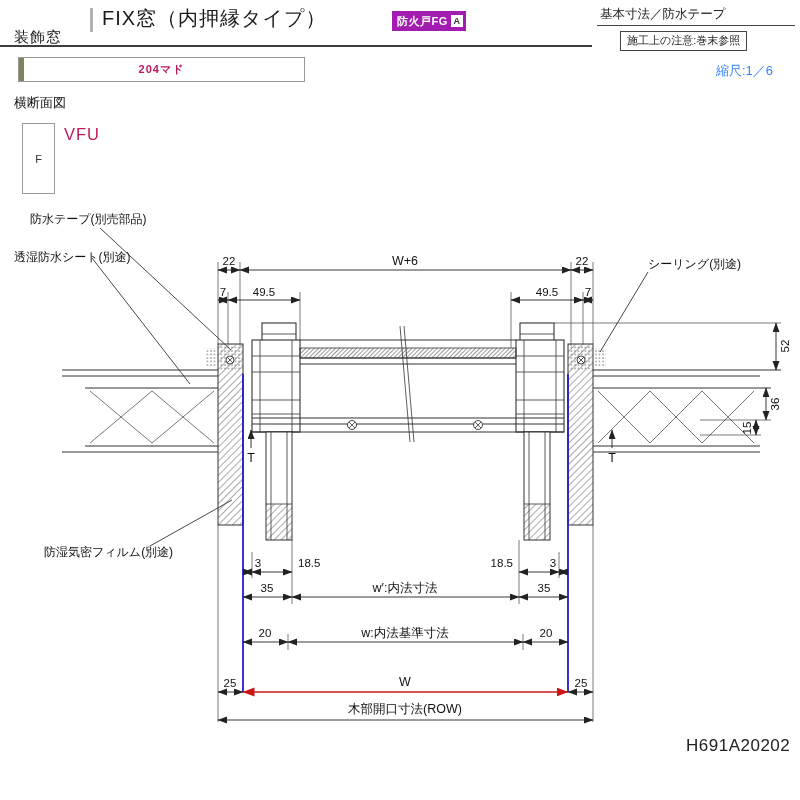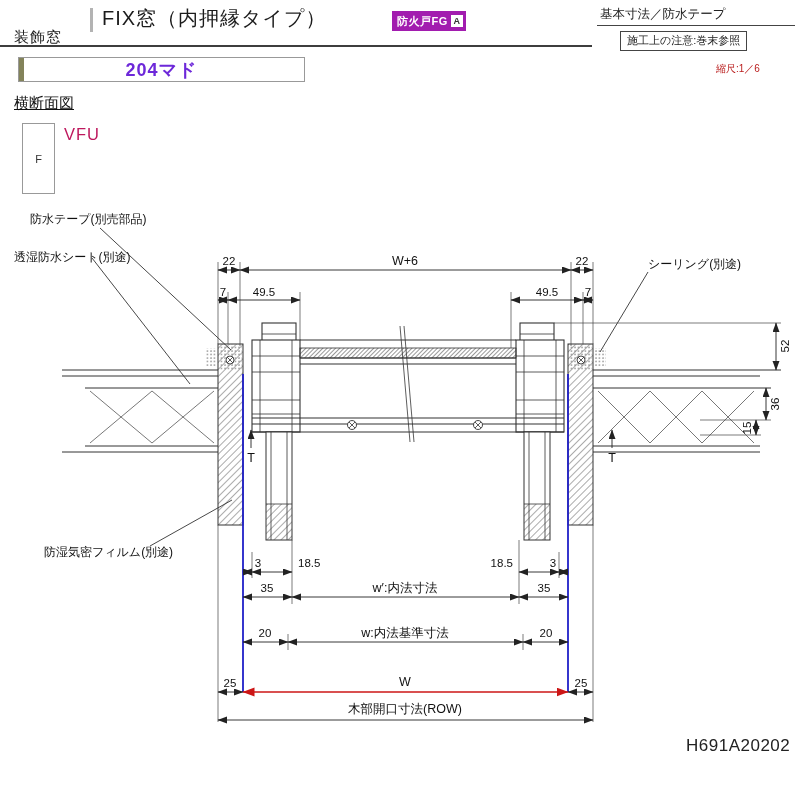--- a/index.html
+++ b/index.html
@@ -10,23 +10,23 @@
   .title{left:102px;top:5px;font-size:20px;font-weight:500;color:#1b1b1b;letter-spacing:1px;}
   .badge{left:392px;top:11px;display:flex;align-items:center;gap:3px;background:#a21caf;padding:2px 3px 2px 5px;height:16px;}
   .badge-label{color:#fff;font-size:11px;font-weight:bold;letter-spacing:0.5px;}
   .badge-a{background:#fff;color:#333;width:12px;height:12px;font-size:9px;font-weight:bold;display:flex;align-items:center;justify-content:center;}
   .spec-title{left:600px;top:6px;font-size:12.5px;color:#222;}
   .spec-rule{left:597px;top:25px;width:198px;height:0;border-top:1.5px solid #444;}
   .note-box{left:620px;top:31px;font-size:11px;color:#222;border:1px solid #444;padding:1px 6px 2px 6px;}
   .main-rule{left:0;top:45px;width:592px;height:0;border-top:2px solid #3d3d3d;}
   .model-box{left:18px;top:57px;width:287px;height:25px;border:1px solid #999;box-sizing:border-box;display:flex;align-items:center;justify-content:center;}
   .model-bar{position:absolute;left:0;top:0;bottom:0;width:5px;background:#83835a;}
-  .model-name{font-size:18px;font-weight:bold;color:#6d28d9;letter-spacing:1px;}
-  .scale{left:716px;top:62px;font-size:10px;color:#b91c1c;}
-  .view-label{left:14px;top:94px;font-size:15px;color:#111;text-decoration:underline;}
+  .model-name{font-size:11px;font-weight:bold;color:#be185d;letter-spacing:1px;}
+  .scale{left:716px;top:62px;font-size:13px;color:#3b82f6;}
+  .view-label{left:14px;top:94px;font-size:13px;color:#111;}
   .f-box{left:22px;top:123px;width:33px;height:71px;border:1.3px solid #999;box-sizing:border-box;display:flex;align-items:center;justify-content:center;font-size:11px;color:#333;}
   .vfu{left:64px;top:125px;font-size:16.5px;color:#be185d;letter-spacing:1px;}
   .callout{font-size:12px;color:#111;white-space:nowrap;}
   .c1{left:30px;top:211px;} .c2{left:14px;top:241px;margin-top:8px;} .c3{left:648px;top:256px;} .c4{left:44px;top:544px;}
   .drawing-no{left:686px;top:736px;font-size:17px;color:#222;letter-spacing:0.5px;}
   svg{position:absolute;left:0;top:0;}
   .ln{stroke:#333;stroke-width:1.1;fill:none;}
   .thin{stroke:#333;stroke-width:0.8;fill:none;}
   .wl{stroke:#333;stroke-width:1;fill:none;}
   .hx{stroke:#555;stroke-width:0.8;}

